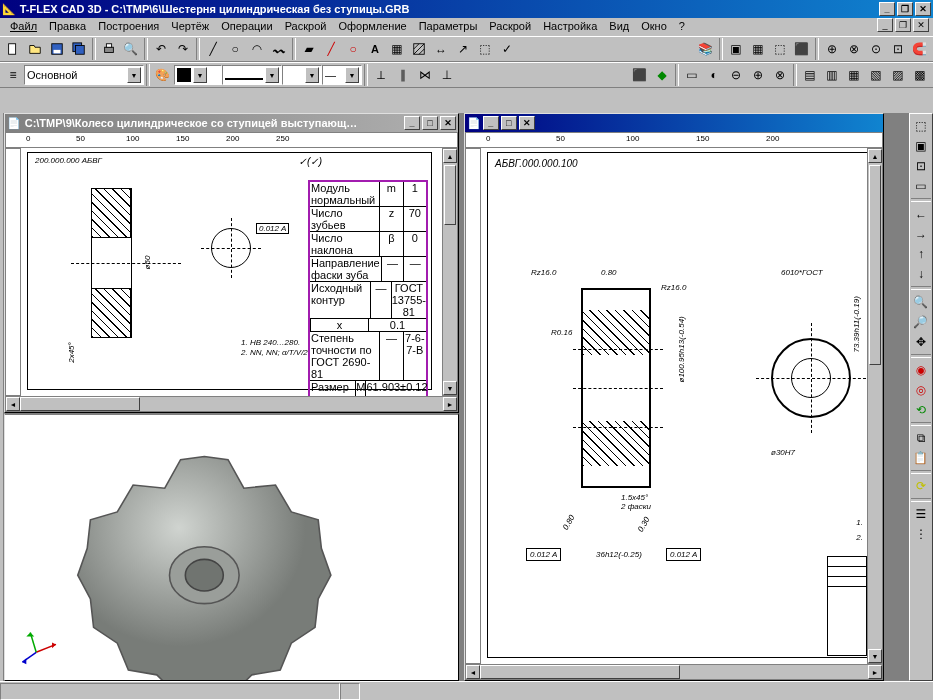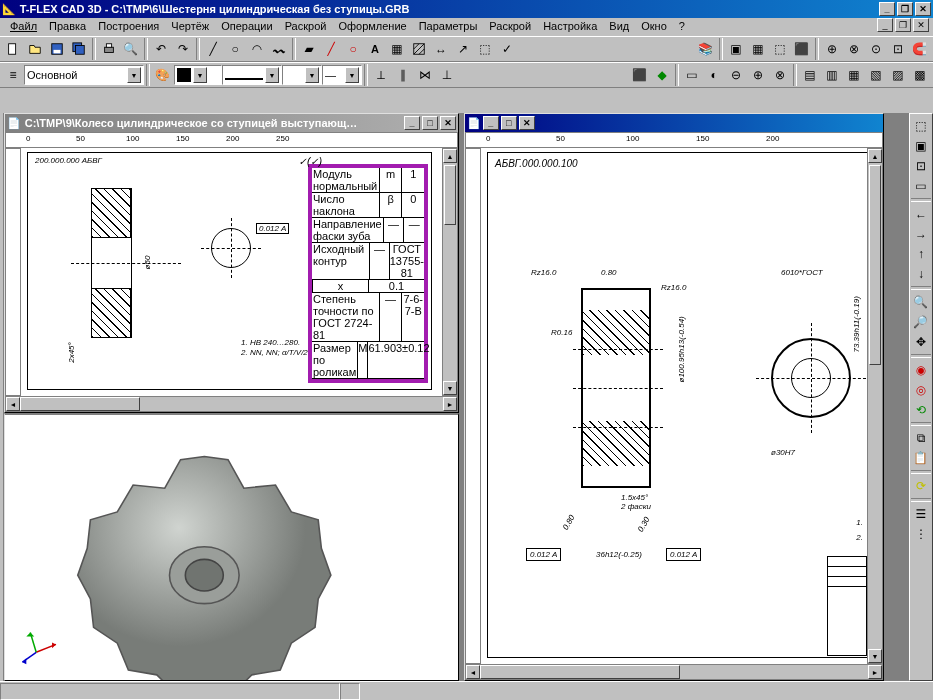--- a/index.html
+++ b/index.html
@@ -229,47 +229,52 @@
           <div class="vline" style="left:110px;top:40px;height:150px"></div>
           <div class="hline" style="left:50px;top:115px;width:110px;border-top:1px dashed #000"></div>
           <div class="dimtext" style="left:120px;top:110px;transform:rotate(-90deg)">ø50</div>
           <div class="dimtext" style="left:40px;top:200px;transform:rotate(-90deg)">2x45°</div>
 
           <div class="circle" style="left:190px;top:80px;width:40px;height:40px"></div>
           <div class="hline" style="left:180px;top:100px;width:60px;border-top:1px dashed #000"></div>
           <div class="vline" style="left:210px;top:70px;height:60px;border-left:1px dashed #000"></div>
           <div class="dimtext" style="left:235px;top:75px;border:1px solid #000;padding:0 2px">0.012 A</div>
 
-          <div style="position:absolute;right:14px;top:16px;width:120px;border:4px solid #a21caf;font-size:6px">
+          <div style="position:absolute;right:14px;top:32px;width:120px;border:2px solid #a21caf;font-size:6px">
             <div style="border-bottom:1px solid #000;display:flex">
                 <span style="flex:3;padding:0 1px">Модуль нормальный</span>
                 <span style="flex:1;border-left:1px solid #000;text-align:center">m</span>
                 <span style="flex:1;border-left:1px solid #000;text-align:center">1</span>
               </div>
             <div style="border-bottom:1px solid #000;display:flex">
+                <span style="flex:3;padding:0 1px">Число зубьев</span>
+                <span style="flex:1;border-left:1px solid #000;text-align:center">z</span>
+                <span style="flex:1;border-left:1px solid #000;text-align:center">70</span>
+              </div>
+            <div style="border-bottom:1px solid #000;display:flex">
                 <span style="flex:3;padding:0 1px">Число наклона</span>
                 <span style="flex:1;border-left:1px solid #000;text-align:center">β</span>
                 <span style="flex:1;border-left:1px solid #000;text-align:center">0</span>
               </div>
             <div style="border-bottom:1px solid #000;display:flex">
                 <span style="flex:3;padding:0 1px">Направление фаски зуба</span>
                 <span style="flex:1;border-left:1px solid #000;text-align:center">—</span>
                 <span style="flex:1;border-left:1px solid #000;text-align:center">—</span>
               </div>
             <div style="border-bottom:1px solid #000;display:flex">
                 <span style="flex:3;padding:0 1px">Исходный контур</span>
                 <span style="flex:1;border-left:1px solid #000;text-align:center">—</span>
                 <span style="flex:1;border-left:1px solid #000;text-align:center">ГОСТ 13755-81</span>
               </div>
             <div style="border-bottom:1px solid #000;display:flex">
                 <span style="flex:1;border-left:1px solid #000;text-align:center">x</span>
                 <span style="flex:1;border-left:1px solid #000;text-align:center">0.1</span>
               </div>
             <div style="border-bottom:1px solid #000;display:flex">
-                <span style="flex:3;padding:0 1px">Степень точности по ГОСТ 2724-81</span>
+                <span style="flex:3;padding:0 1px">Степень точности по ГОСТ 2690-81</span>
                 <span style="flex:1;border-left:1px solid #000;text-align:center">—</span>
                 <span style="flex:1;border-left:1px solid #000;text-align:center">7-6-7-B</span>
               </div>
             <div style="border-bottom:1px solid #000;display:flex">
                 <span style="flex:3;padding:0 1px">Размер по роликам</span>
                 <span style="flex:1;border-left:1px solid #000;text-align:center">M</span>
                 <span style="flex:1;border-left:1px solid #000;text-align:center">61.903±0.12</span>
               </div>
 
           </div>

